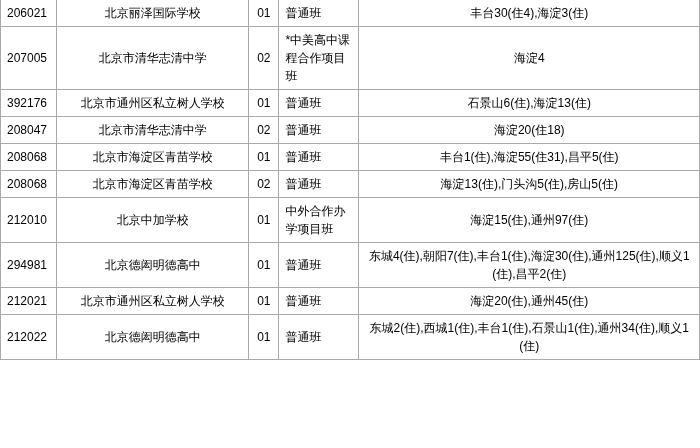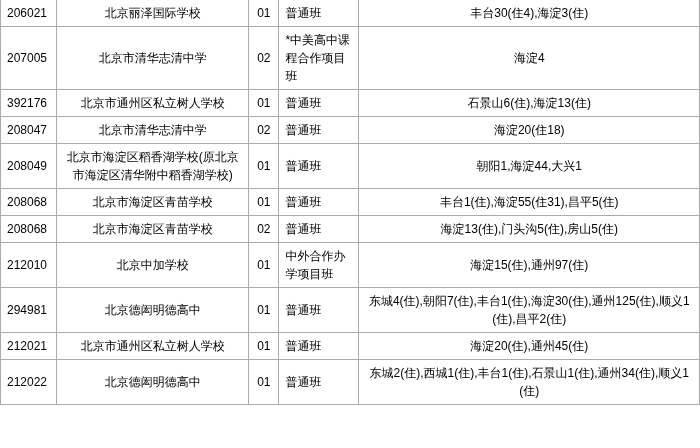--- a/index.html
+++ b/index.html
@@ -84,27 +84,20 @@
         <td class="plan">石景山6(住),海淀13(住)</td>
       </tr>
       <tr>
         <td class="code">208047</td>
         <td class="name">北京市清华志清中学</td>
         <td class="num">02</td>
         <td class="type">普通班</td>
         <td class="plan">海淀20(住18)</td>
       </tr>
       <tr>
-        <td class="code">208049</td>
-        <td class="name">北京市海淀区稻香湖学校(原北京市海淀区清华附中稻香湖学校)</td>
-        <td class="num">01</td>
-        <td class="type">普通班</td>
-        <td class="plan">朝阳1,海淀44,大兴1</td>
-      </tr>
-      <tr>
         <td class="code">208068</td>
         <td class="name">北京市海淀区青苗学校</td>
         <td class="num">01</td>
         <td class="type">普通班</td>
         <td class="plan">丰台1(住),海淀55(住31),昌平5(住)</td>
       </tr>
       <tr>
         <td class="code">208068</td>
         <td class="name">北京市海淀区青苗学校</td>
         <td class="num">02</td>

